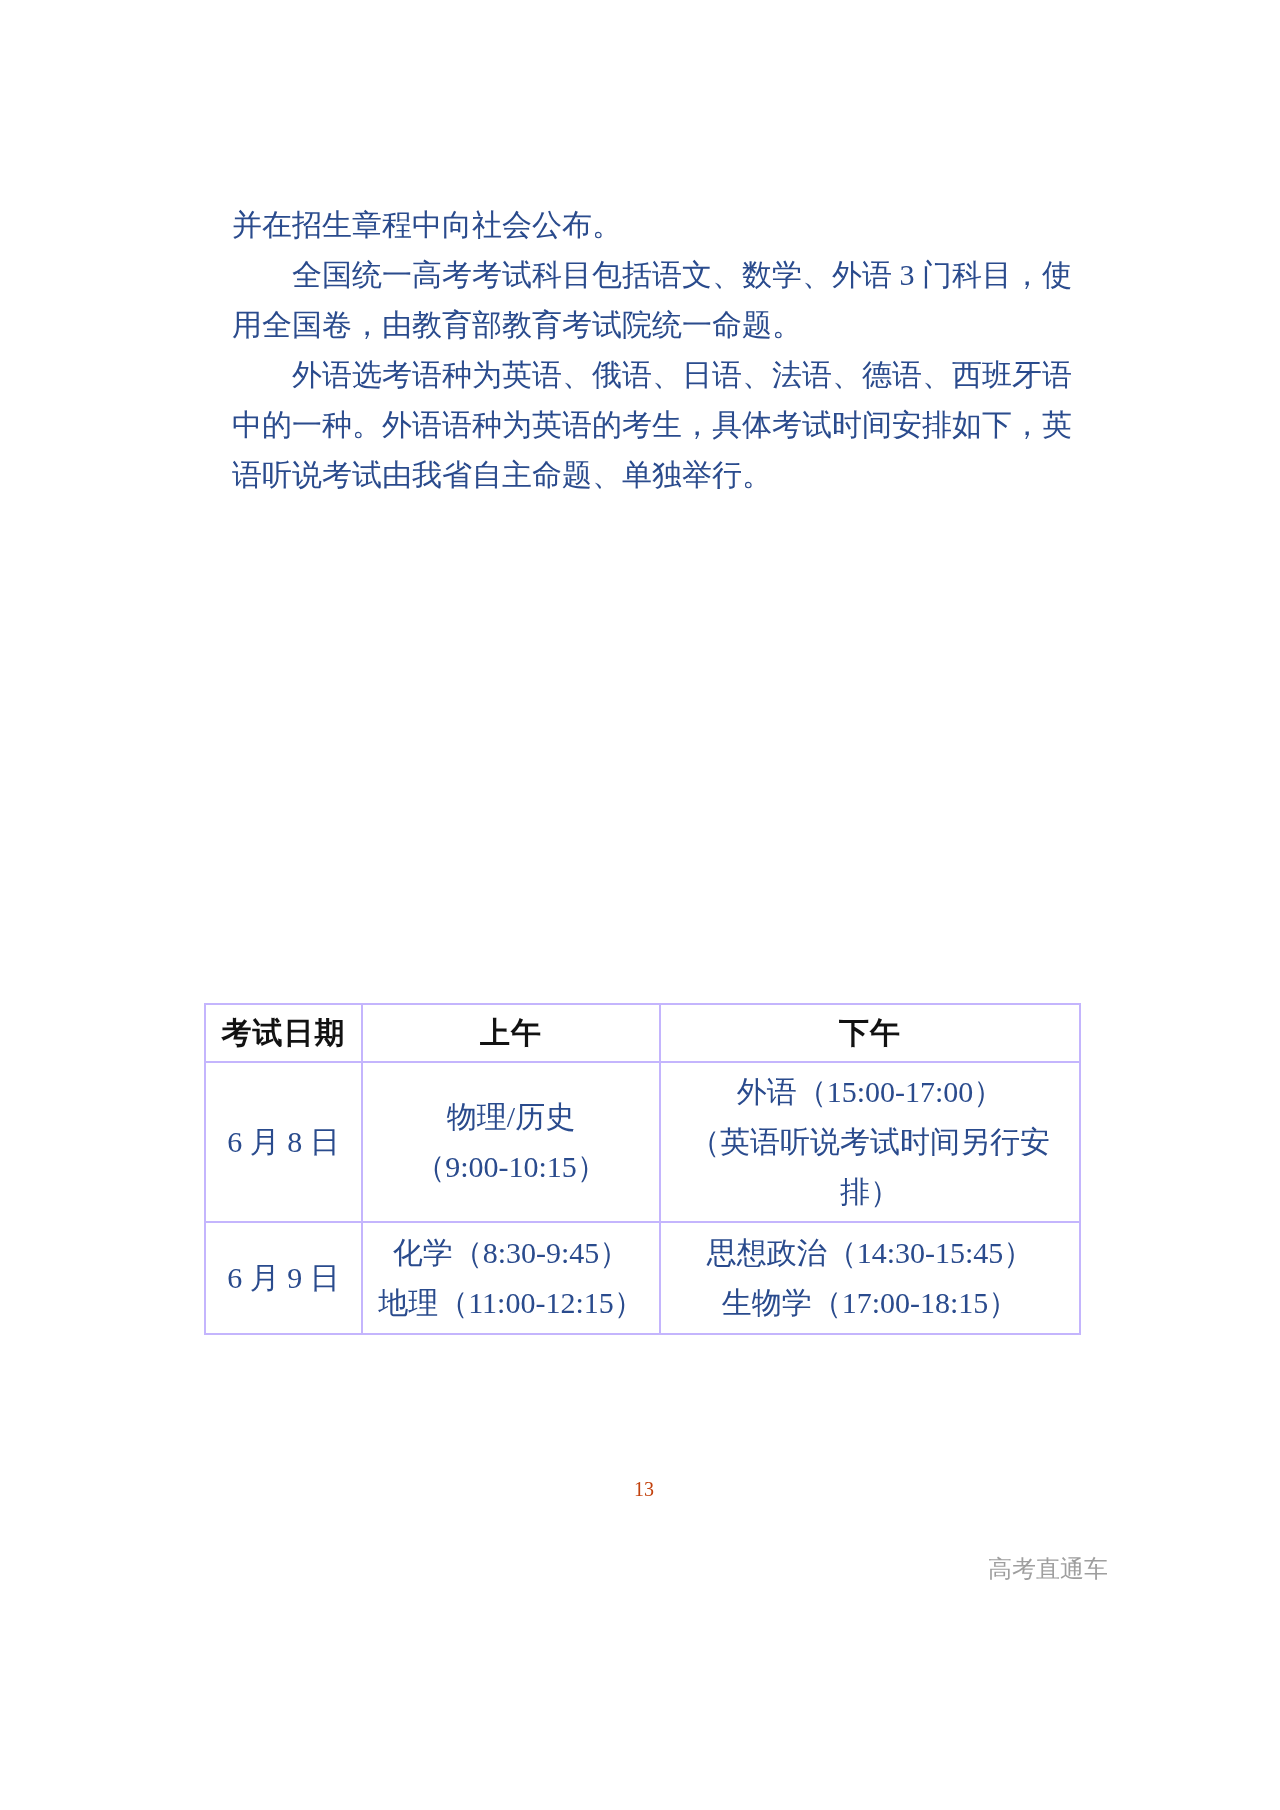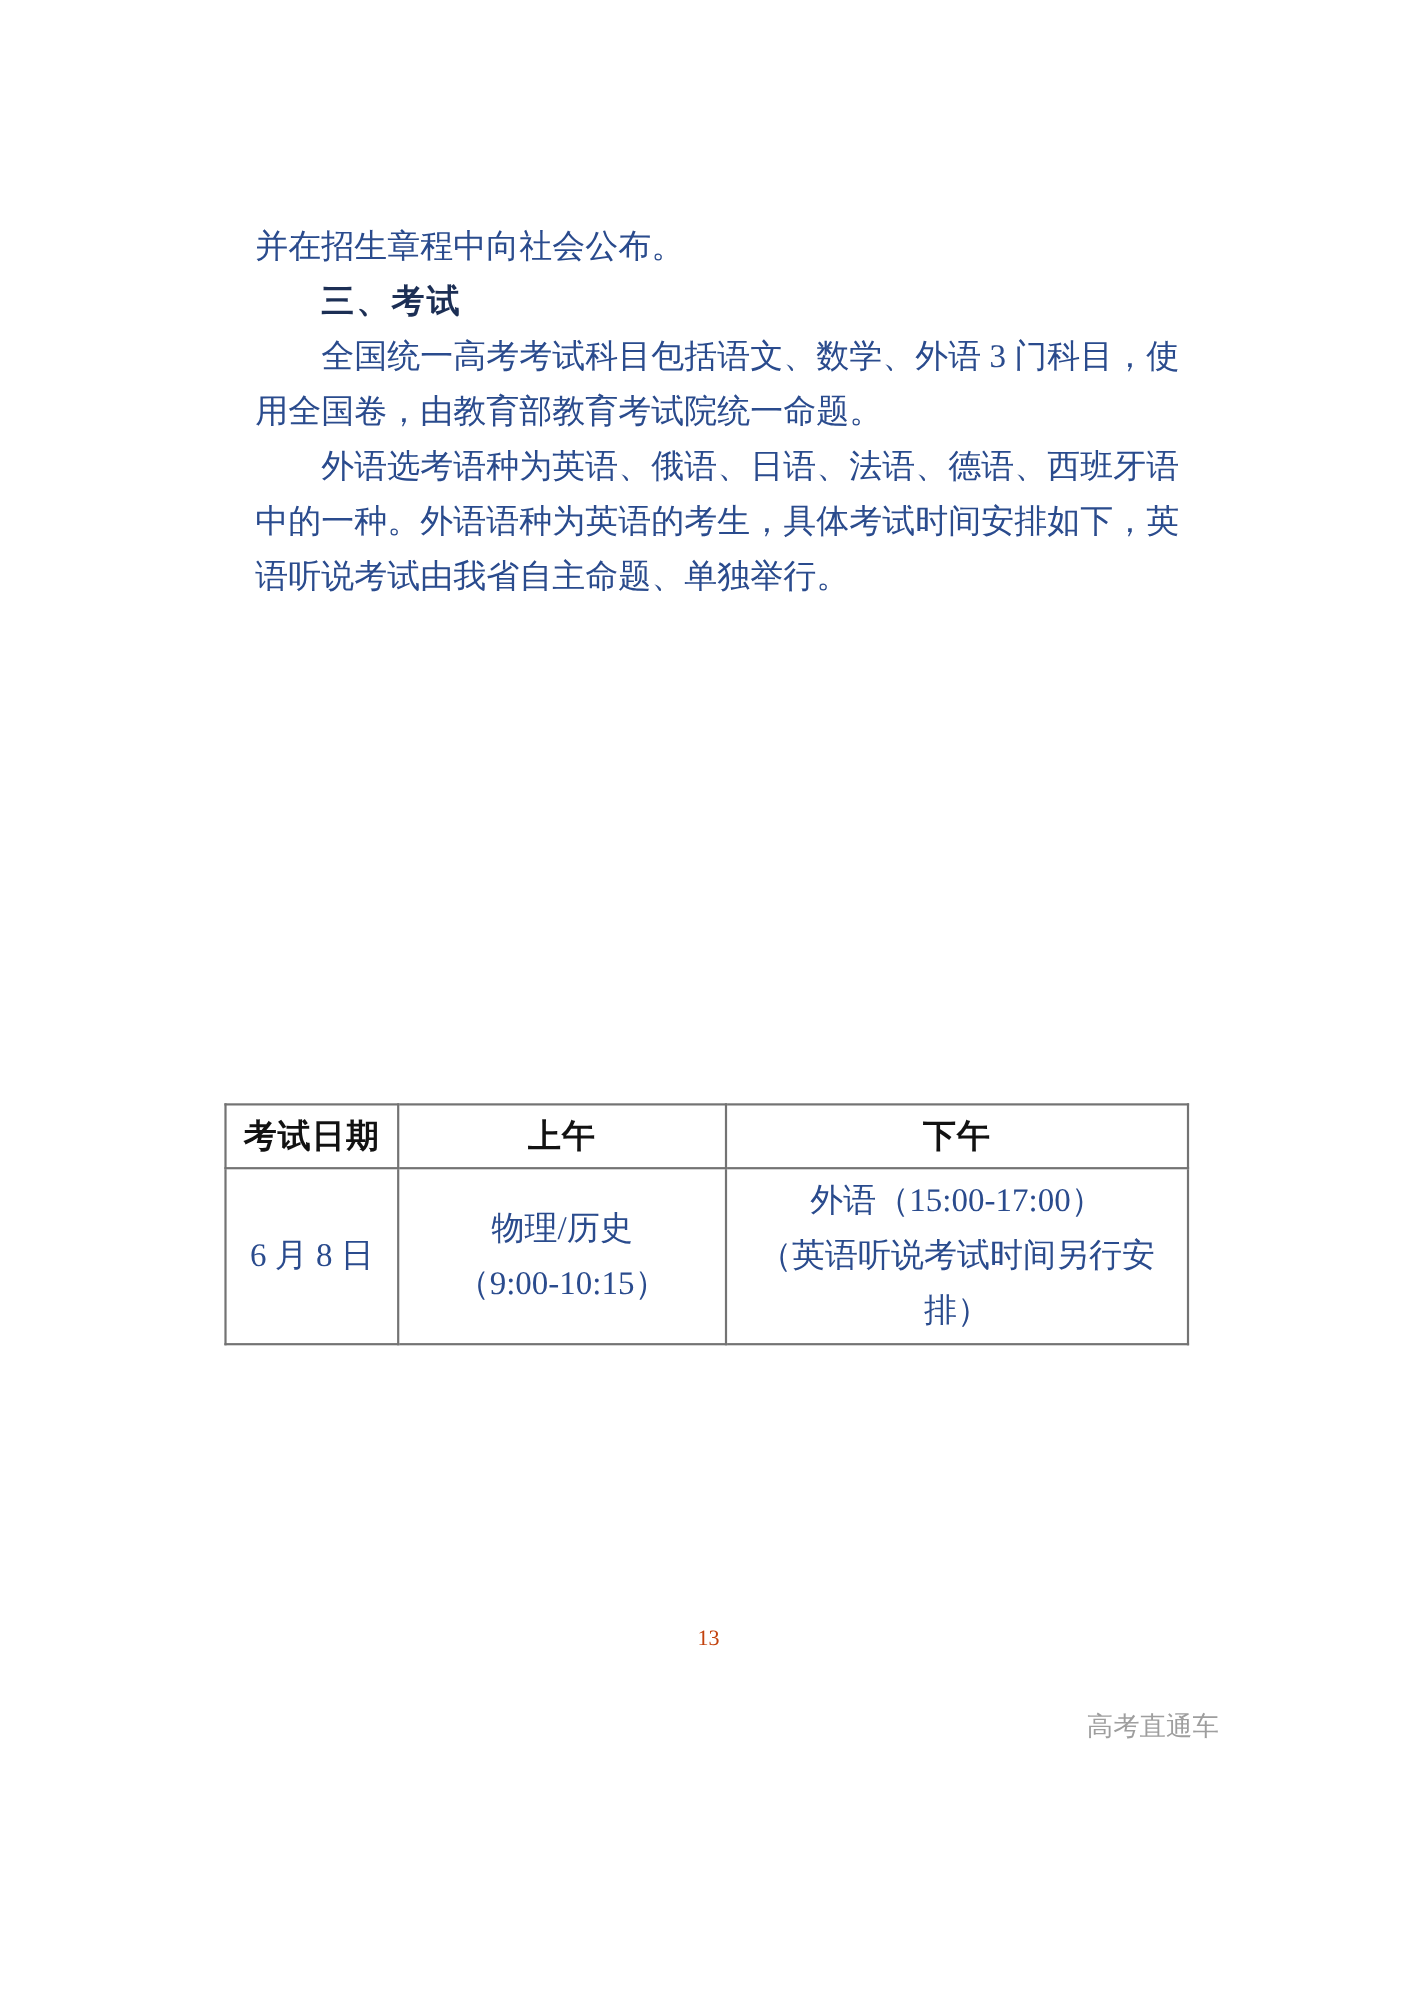--- a/index.html
+++ b/index.html
@@ -37,21 +37,21 @@
     left: 120px;
     top: 1003px;
     width: 875px;
     border-collapse: collapse;
     table-layout: fixed;
     text-align: center;
     font-size: 30px;
     color: var(--text, #2a4b8d);
   }
   .exam-table th, .exam-table td {
-    border: 2px solid #737373;
+    border: 2px solid #c4b5fd;
   }
   .exam-table th {
     height: 58px;
     font-family: "Liberation Sans", "DejaVu Sans", sans-serif;
     font-weight: 700;
     font-size: 30px;
     color: var(--table_header, #121212);
     letter-spacing: 1px;
   }
   .exam-table td {
@@ -79,21 +79,20 @@
     font-family: Liberation Sans, sans-serif;
   }
 </style>
 </head>
 <body>
 
 <div class="page">
 
   <div class="content">
     <p class="no-indent">并在招生章程中向社会公布。</p>
-    <p class="heading">三、考试</p>
     <p>全国统一高考考试科目包括语文、数学、外语 3 门科目，使用全国卷，由教育部教育考试院统一命题。</p>
     <p>外语选考语种为英语、俄语、日语、法语、德语、西班牙语中的一种。外语语种为英语的考生，具体考试时间安排如下，英语听说考试由我省自主命题、单独举行。</p>
   </div>
 
   <table class="exam-table">
     <colgroup>
       <col style="width:157px">
       <col style="width:298px">
       <col style="width:420px">
     </colgroup>
@@ -109,20 +108,31 @@
         <td>6 月 8 日</td>
         <td>
           <span class="cell-line">物理/历史</span>
           <span class="cell-line">（9:00-10:15）</span>
         </td>
         <td>
           <span class="cell-line">外语（15:00-17:00）</span>
           <span class="cell-line">（英语听说考试时间另行安排）</span>
         </td>
       </tr>
+      <tr>
+        <td>6 月 9 日</td>
+        <td>
+          <span class="cell-line">化学（8:30-9:45）</span>
+          <span class="cell-line">地理（11:00-12:15）</span>
+        </td>
+        <td>
+          <span class="cell-line">思想政治（14:30-15:45）</span>
+          <span class="cell-line">生物学（17:00-18:15）</span>
+        </td>
+      </tr>
     </tbody>
   </table>
 
   <div class="page-number">13</div>
 
   <div class="watermark">高考直通车</div>
 
 </div>
 
 </body></html>

